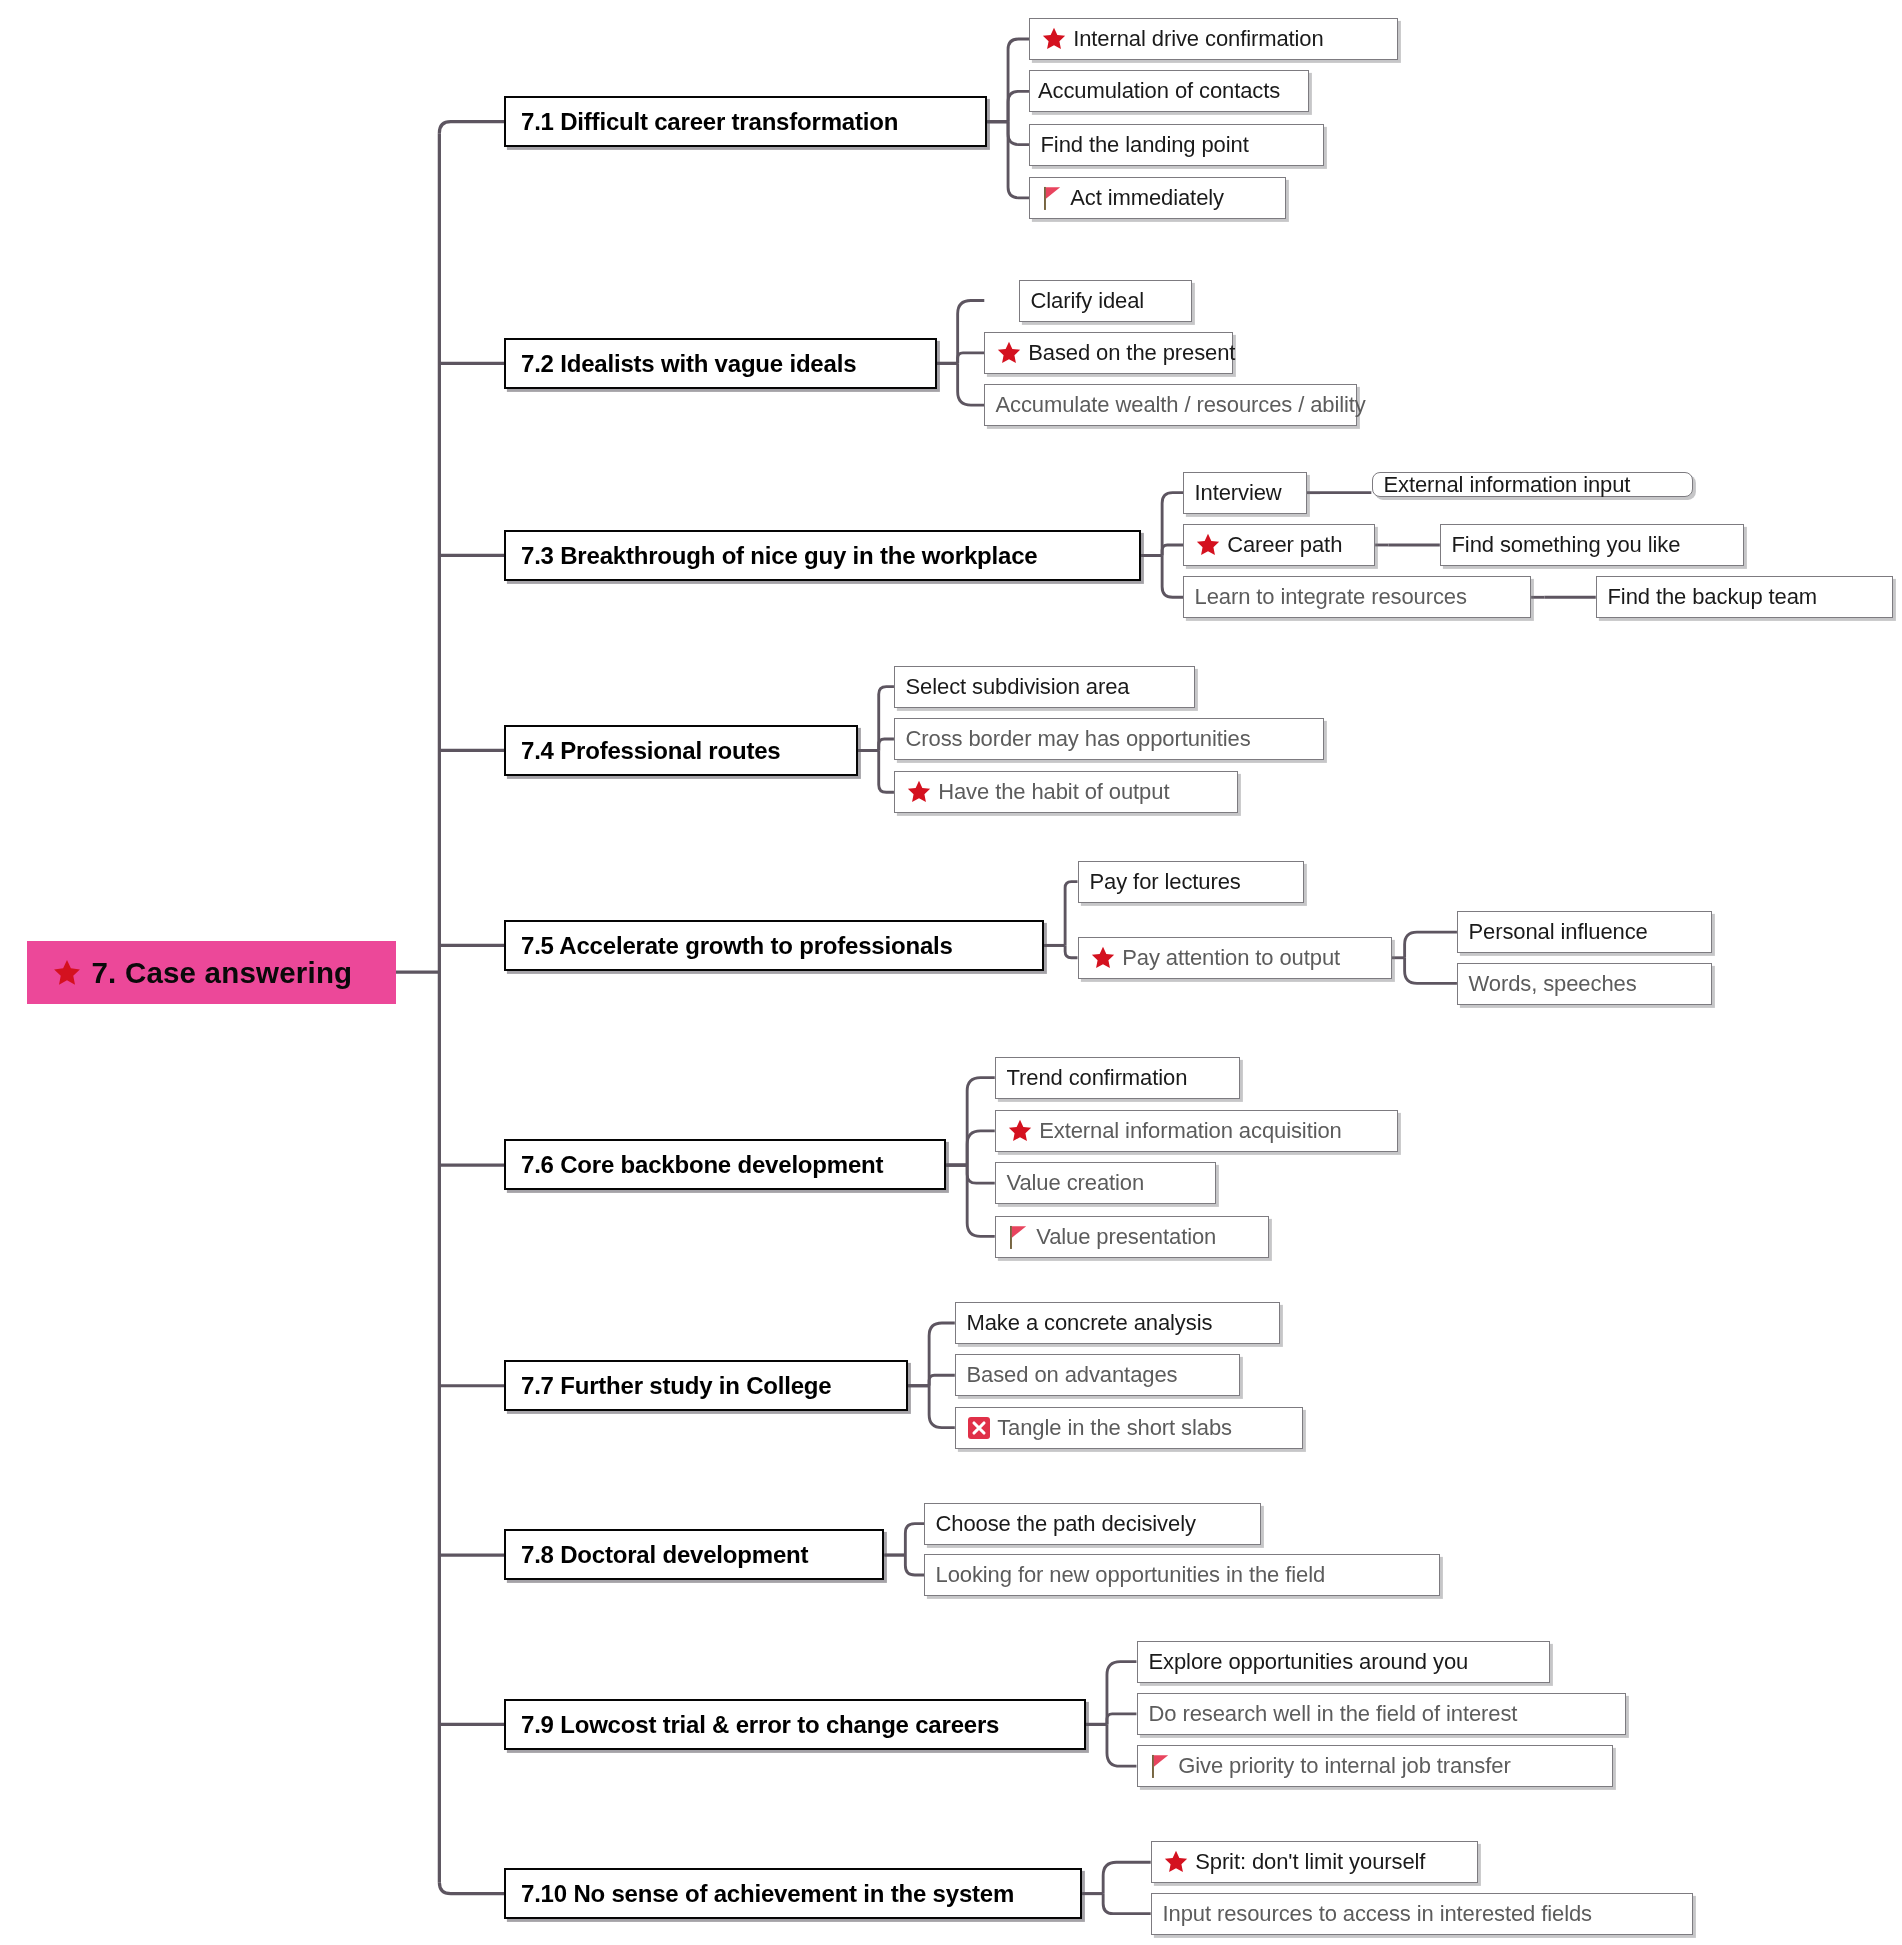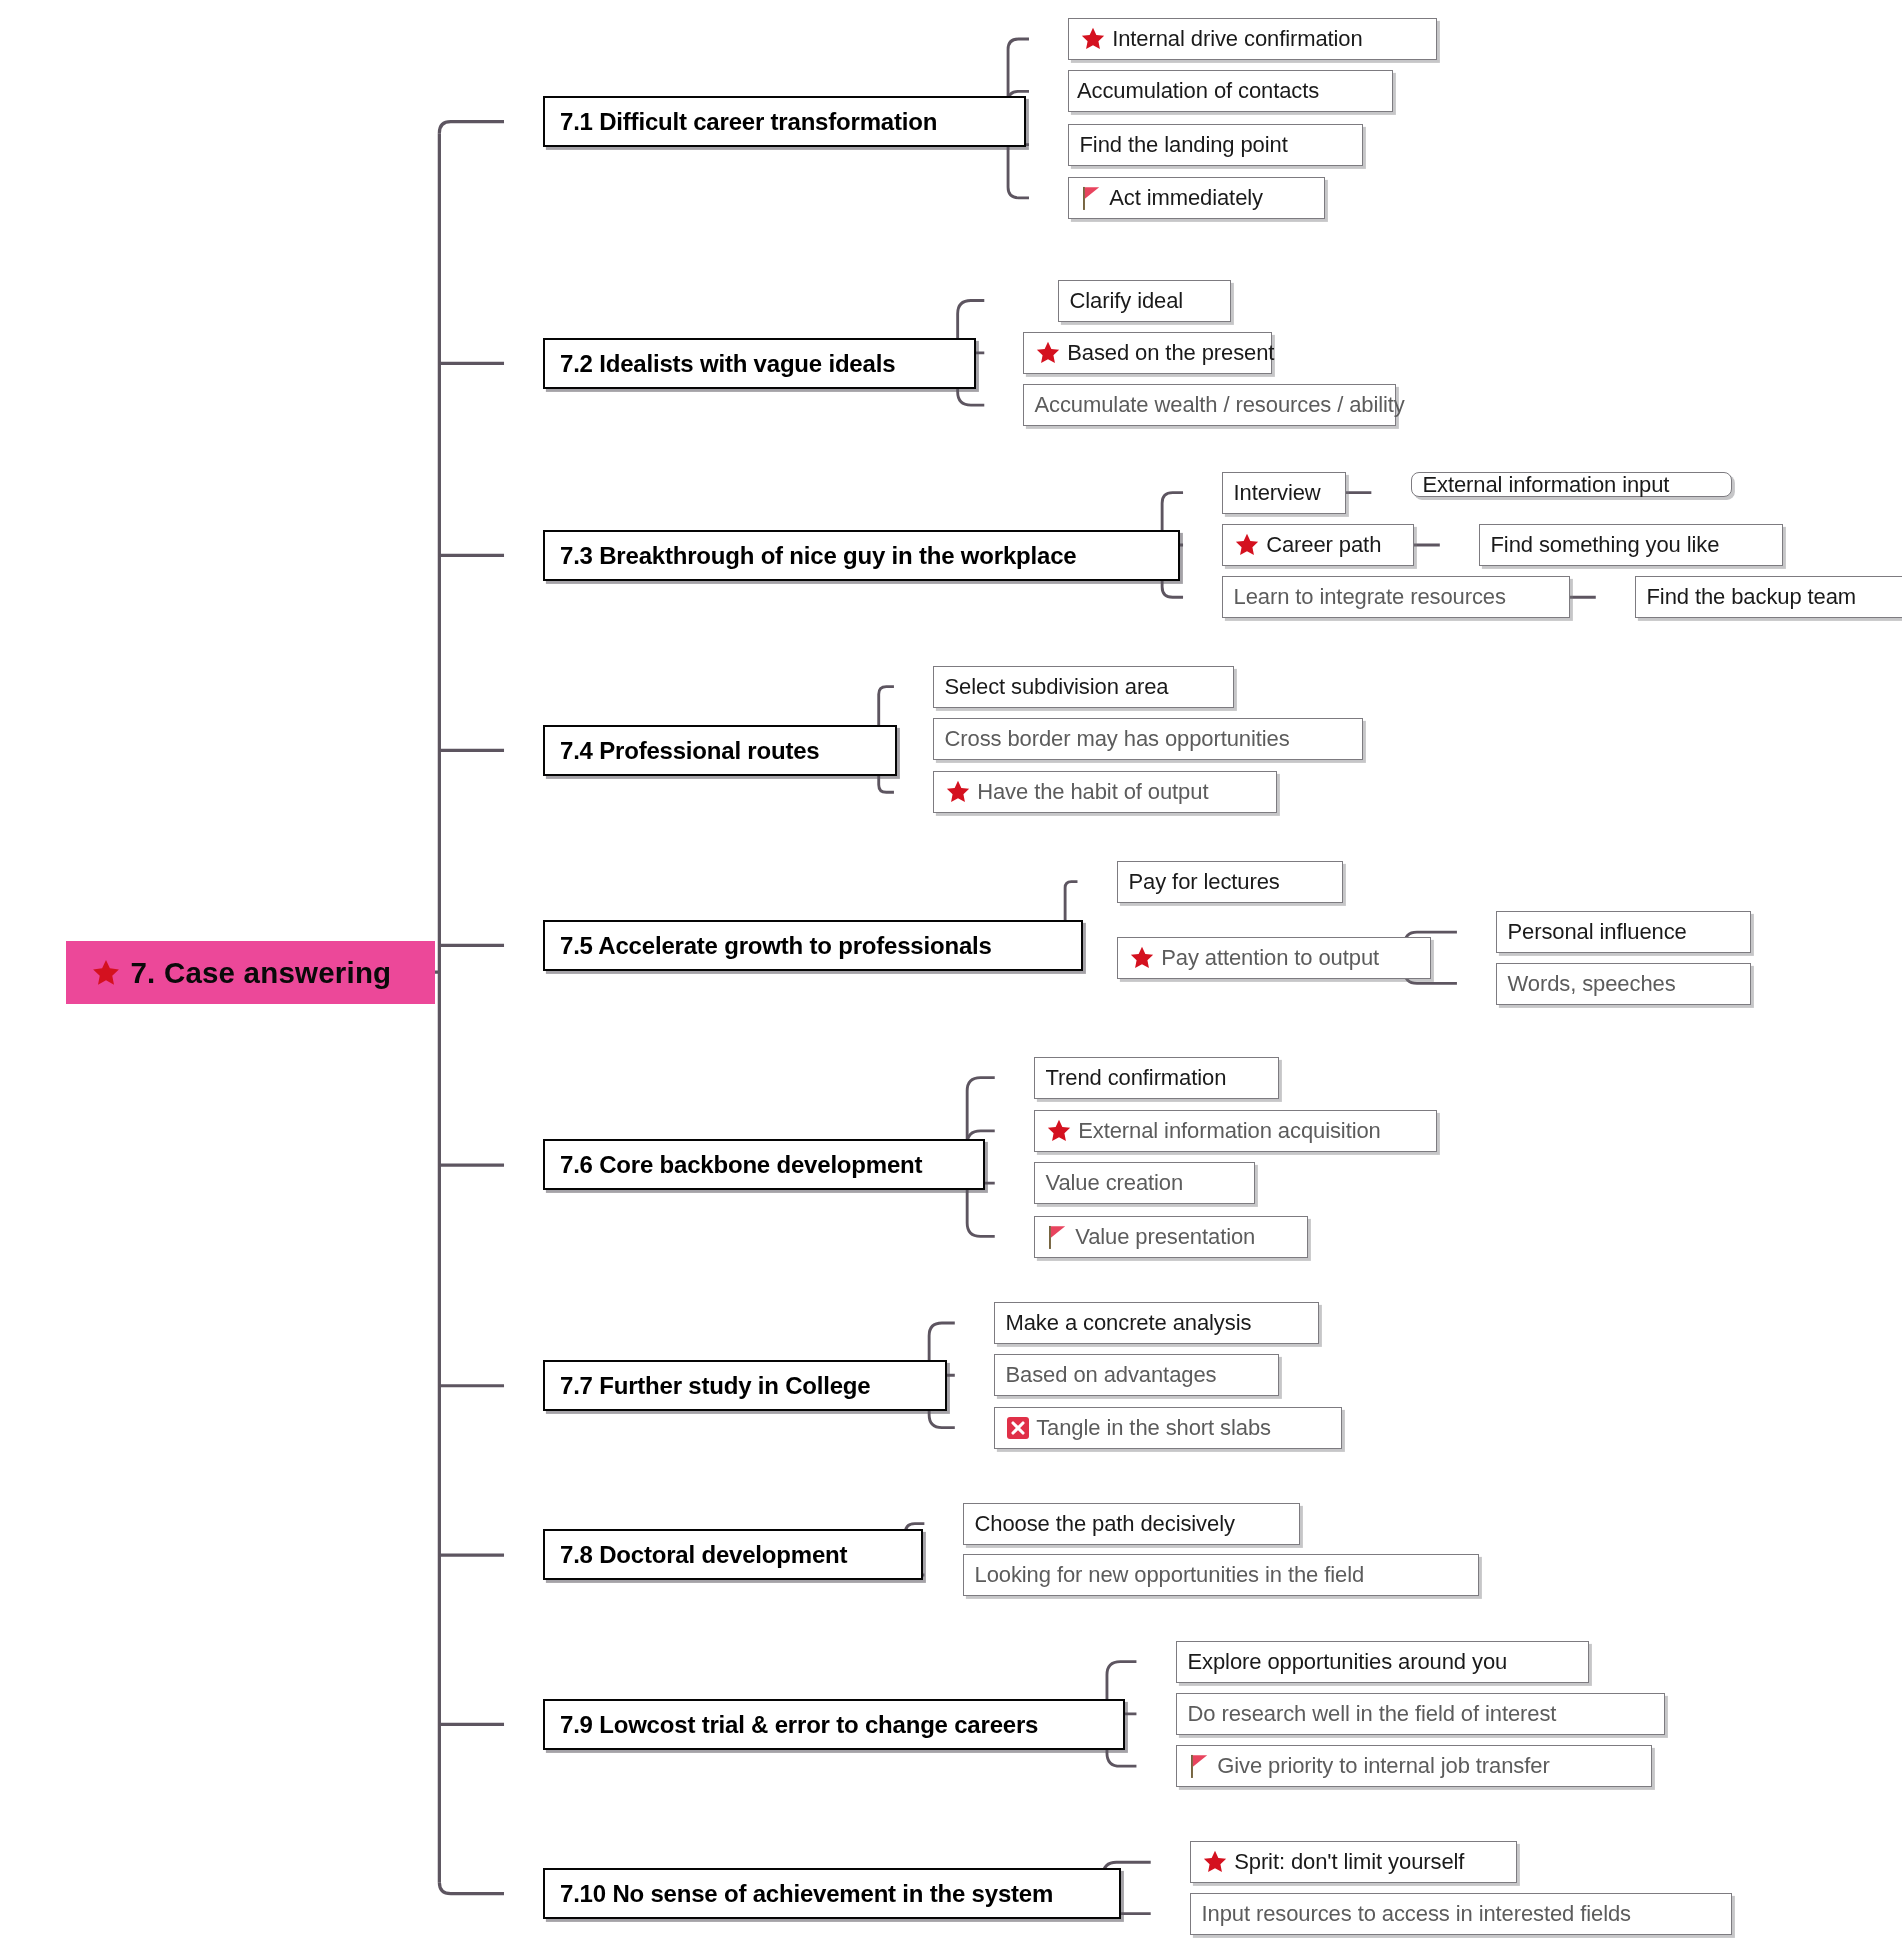--- a/index.html
+++ b/index.html
@@ -16,21 +16,20 @@
   #map-canvas { position: absolute; inset: 0; width: 1902px; height: 1945px; }
   #wire-layer { position: absolute; left: 0; top: 0; width: 1902px; height: 1945px; pointer-events: none; }
 
   
   .node {
     position: absolute;
     display: flex;
     align-items: center;
     white-space: nowrap;
     background: #ffffff;
-    margin-left: 39px;
   }
 
   .node.root {
     background: #ec4899;
     border: none;
     padding: 0 21px 0 25px;
     height: 63px;
     font-size: 29.5px;
     font-weight: bold;
     color: #0a0a0a;
@@ -166,21 +165,21 @@
         <span class="label">7.1 Difficult career transformation</span>
       </div>
       <div class="node leaf" style="left: 1029px; top: 18px; width: 369px; height: 42px;">
         <span class="icon icon-star">
           <svg viewBox="0 0 24 24">
             <path fill="#d4111f" d="M12 1.6l3.1 6.6 7.2 .9-5.3 5 1.4 7.2L12 17.7 5.6 21.3 7 14.1 1.7 9.1l7.2-.9z"></path>
           </svg>
         </span>
         <span class="label">Internal drive confirmation</span>
       </div>
-      <div class="node leaf" style="left: 1029px; top: 70px; width: 325px; height: 42px; padding-left: 8px;">
+      <div class="node leaf" style="left: 1029px; top: 70px; width: 280px; height: 42px; padding-left: 8px;">
         <span class="label">Accumulation of contacts</span>
       </div>
       <div class="node leaf" style="left: 1029px; top: 124px; width: 295px; height: 42px;">
         <span class="label">Find the landing point</span>
       </div>
       <div class="node leaf" style="left: 1029px; top: 177px; width: 257px; height: 42px;">
         <span class="icon icon-flag">
           <svg viewBox="0 0 24 26">
             <rect x="3.2" y="1" width="1.9" height="24" fill="#6d5a33"></rect>
             <path fill="#e8445e" d="M5.1 1.2 L20 1.2 L5.1 13.4 Z"></path>

